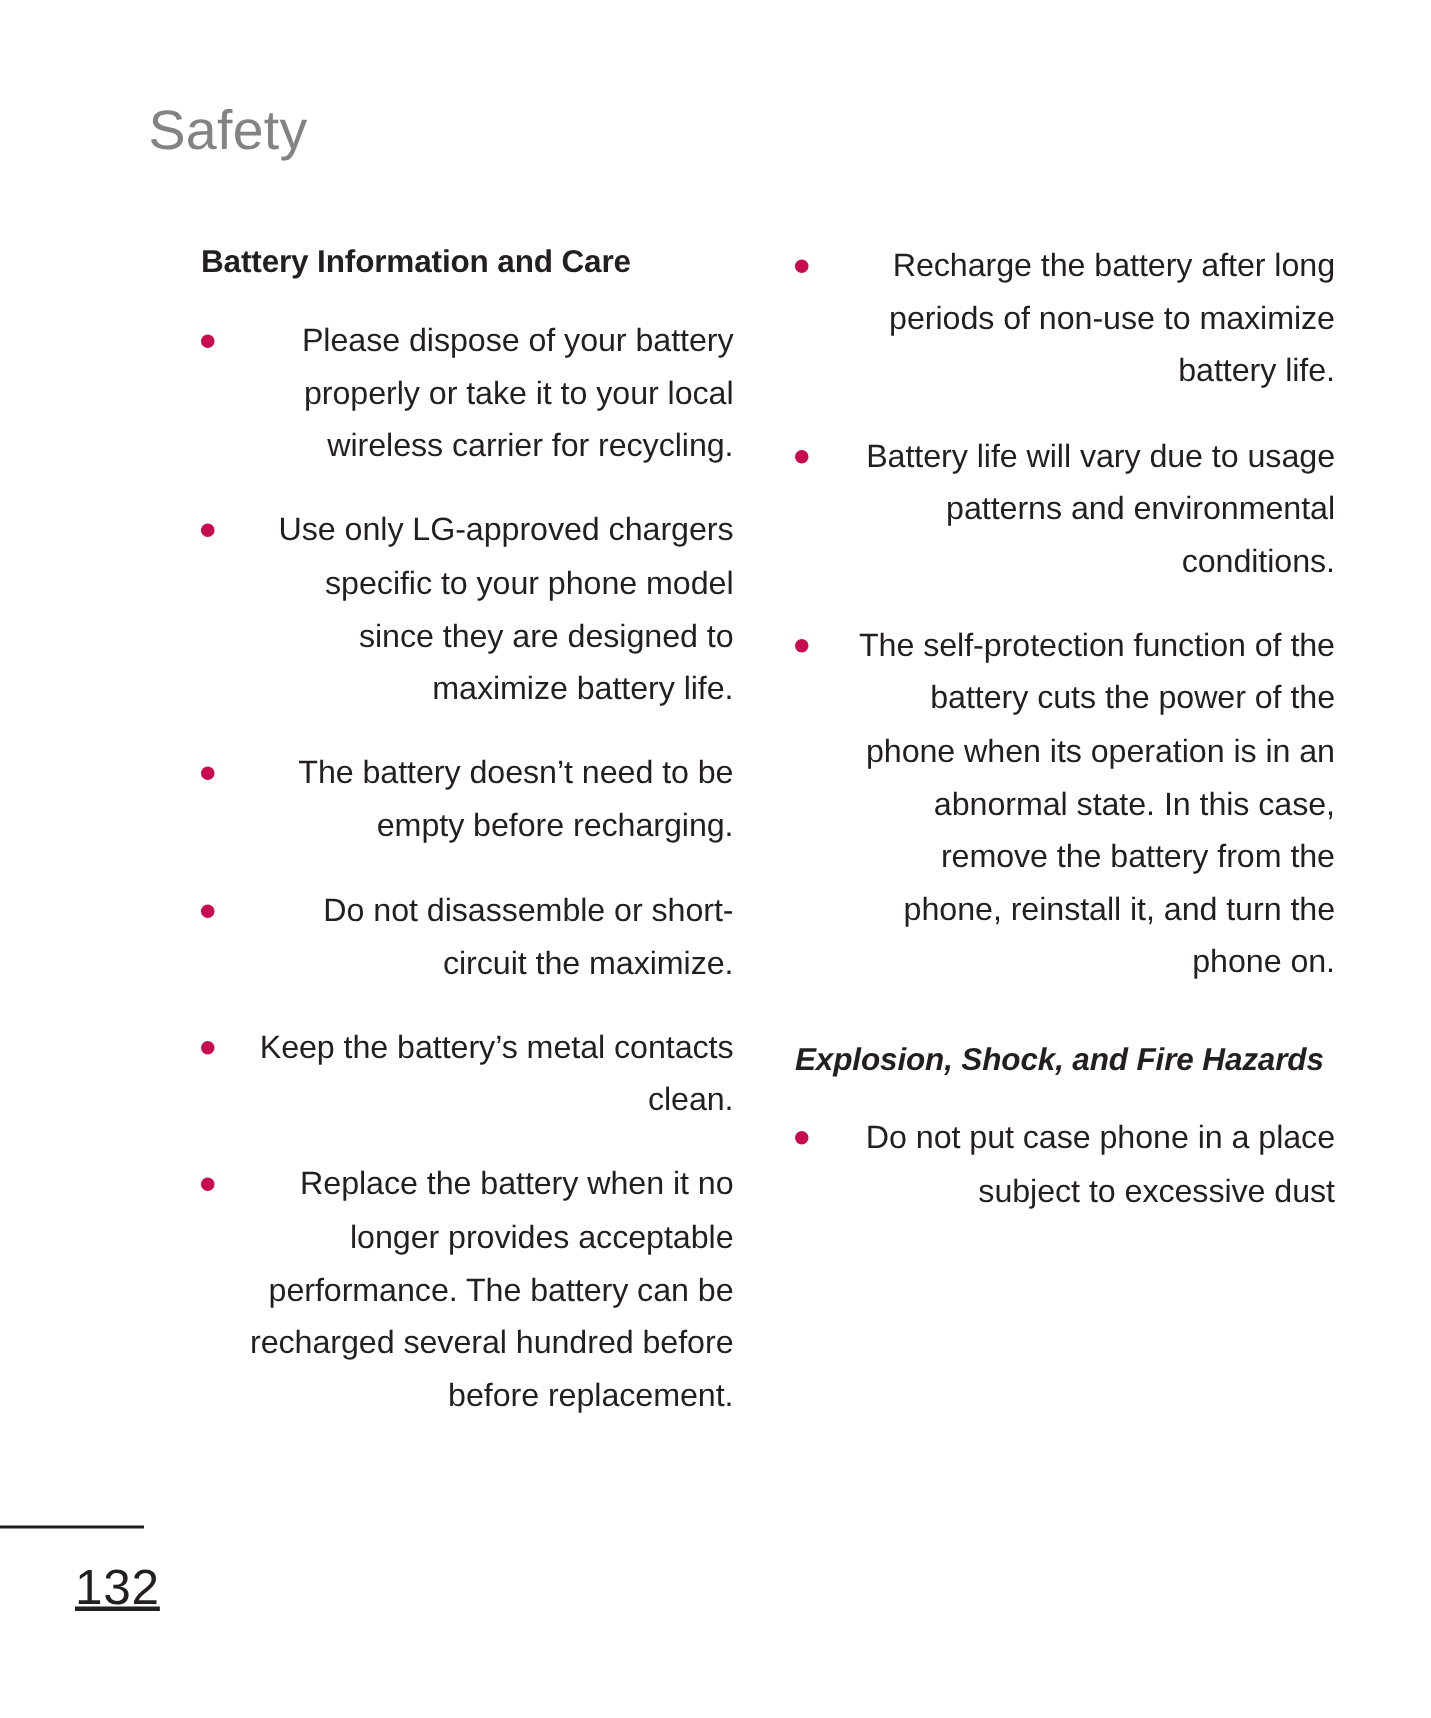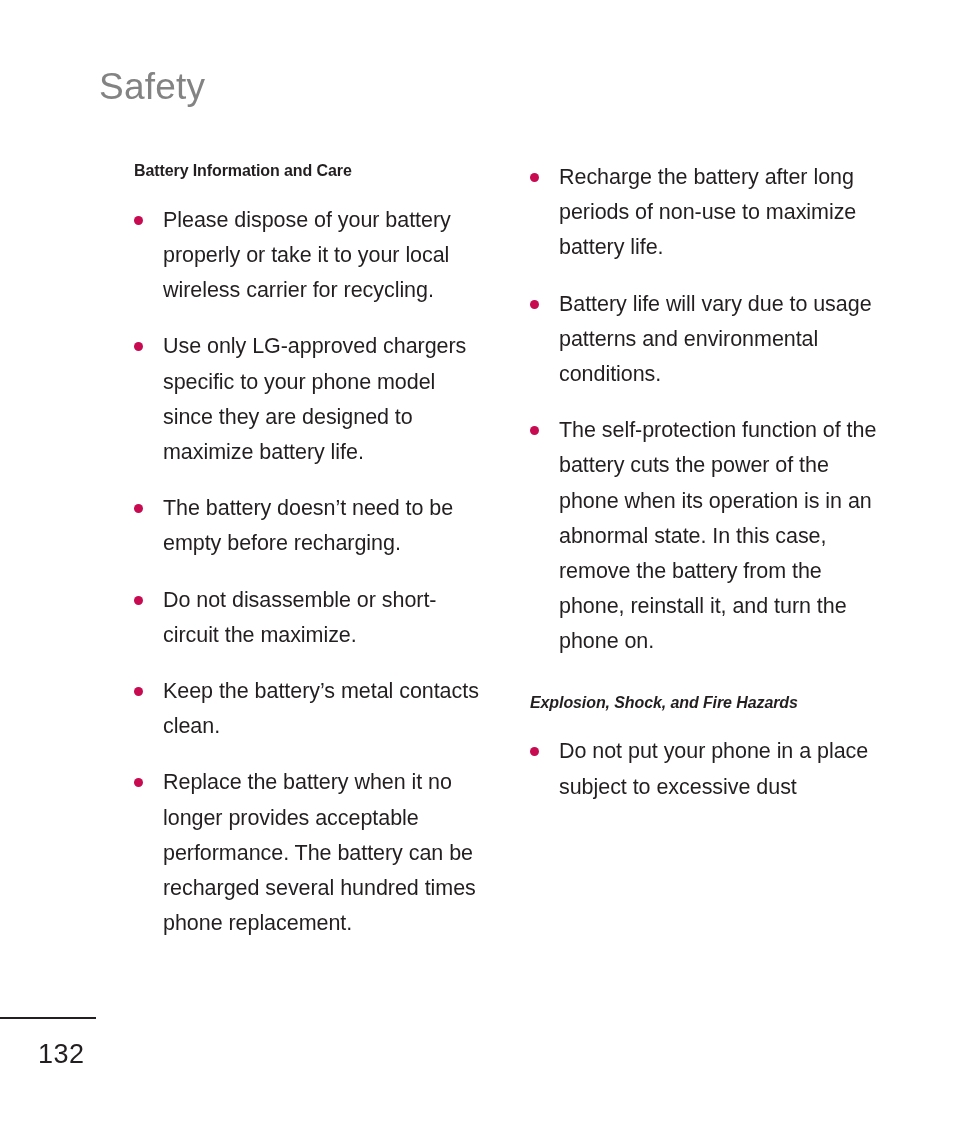--- a/index.html
+++ b/index.html
@@ -40,33 +40,34 @@
 
   
   .column {
     position: absolute;
     top: 160px;
   }
   .col-left  { left: 134px; width: 355px; }
   .col-right { left: 530px; width: 360px; }
 
   .section-heading {
-    font-size: 16px;
+    font-size: 21px;
     font-weight: bold;
     color: #231f20;
     line-height: 1.42;
     margin: 0 0 20px 0;
     letter-spacing: -0.1px;
   }
   .section-heading.spaced-above { margin-top: 32px; font-style: italic; }
 
   ul.bullets {
     list-style: none;
     margin: 0;
     padding: 0;
+    text-align: right;
   }
   ul.bullets > li {
     position: relative;
     padding-left: 29px;
     margin-bottom: 21px;
     font-size: 21.5px;
     line-height: 35.2px;
     color: #231f20;
     letter-spacing: -0.05px;
   }
@@ -89,56 +90,57 @@
   .footer-rule {
     position: absolute;
     left: 0;
     top: 1017px;
     width: 96px;
     height: 2px;
     background: #231f20;
   }
   .page-number {
     position: absolute;
-    left: 38px;
+    left: 50px;
     top: 1041px;
-    font-size: 27px;
+    font-size: 33px;
     color: #231f20;
     letter-spacing: 0.5px;
     line-height: 1;
+    text-decoration: underline;
   }
 </style>
 </head>
 <body>
 
 <div class="page-title">Safety</div>
 
 <div class="side-tab">
   
   
 </div>
 
 <div class="column col-left">
   <h2 class="section-heading">Battery Information and Care</h2>
   <ul class="bullets">
     <li>Please dispose of your battery properly or take it to your local wireless carrier for recycling.</li>
     <li>Use only LG-approved chargers specific to your phone model since they are designed to maximize battery life.</li>
     <li>The battery doesn’t need to be empty before recharging.</li>
     <li>Do not disassemble or short-circuit the maximize.</li>
     <li>Keep the battery’s metal contacts clean.</li>
-    <li>Replace the battery when it no longer provides acceptable performance. The battery can be recharged several hundred times phone replacement.</li>
+    <li>Replace the battery when it no longer provides acceptable performance. The battery can be recharged several hundred before before replacement.</li>
   </ul>
 </div>
 
 <div class="column col-right">
   <ul class="bullets">
     <li>Recharge the battery after long periods of non-use to maximize battery life.</li>
     <li>Battery life will vary due to usage patterns and environmental conditions.</li>
     <li>The self-protection function of the battery cuts the power of the phone when its operation is in an abnormal state. In this case, remove the battery from the phone, reinstall it, and turn the phone on.</li>
   </ul>
   <h2 class="section-heading spaced-above">Explosion, Shock, and Fire Hazards</h2>
   <ul class="bullets">
-    <li>Do not put your phone in a place subject to excessive dust</li>
+    <li>Do not put case phone in a place subject to excessive dust</li>
   </ul>
 </div>
 
 <div class="footer-rule"></div>
 <div class="page-number">132</div>
 
 </body></html>

